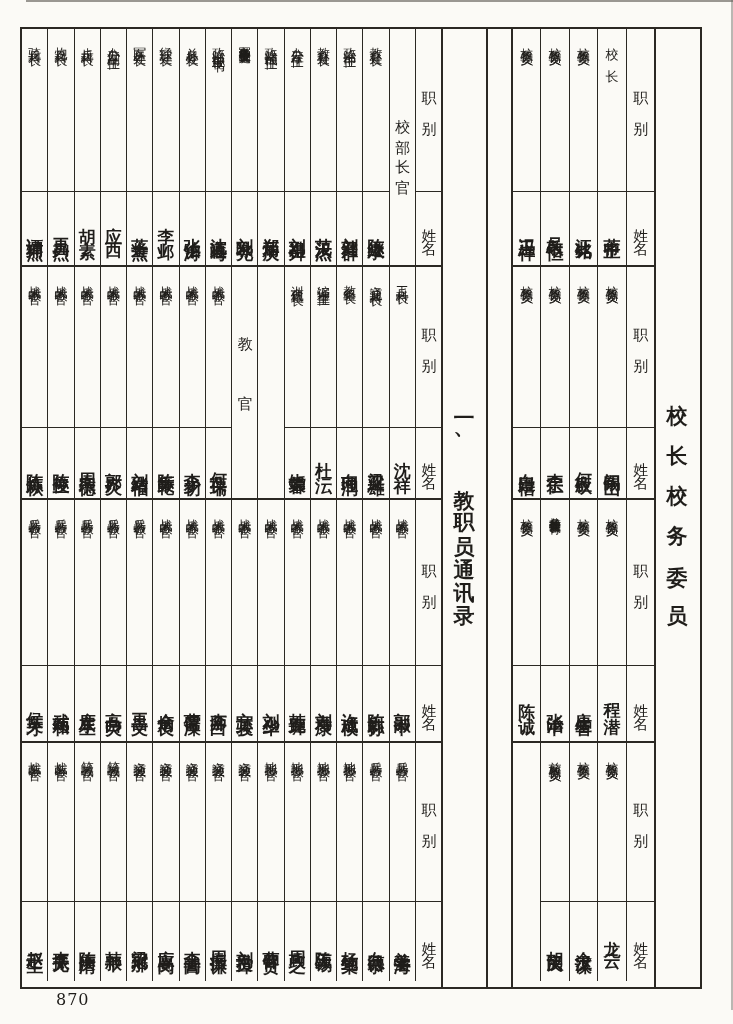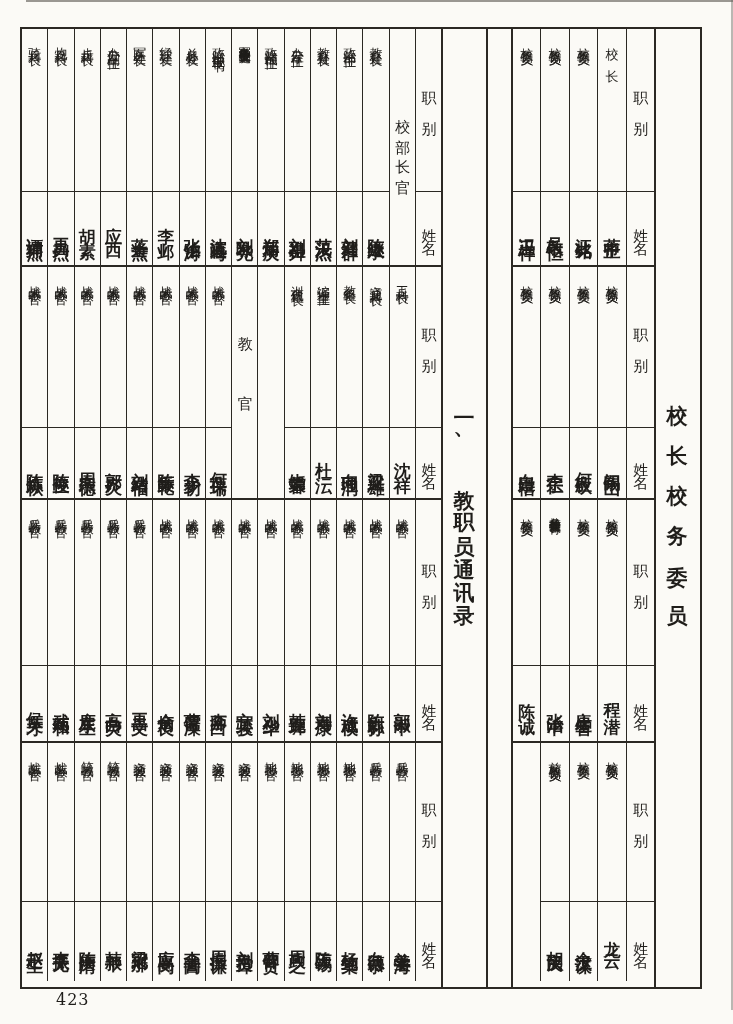--- a/index.html
+++ b/index.html
@@ -765,14 +765,14 @@
             </div>
           </div>
         </div>
       </div>
 
     <div class="banner-col">
       <span class="v">校长校务委员</span>
     </div>
   </div>
 
-  <div class="page-number">423</div>
+  <div class="page-number">870</div>
 </div>
 
 </body></html>

